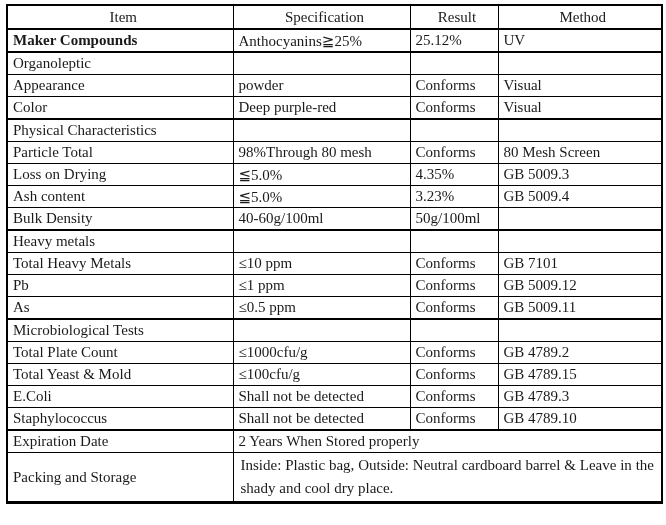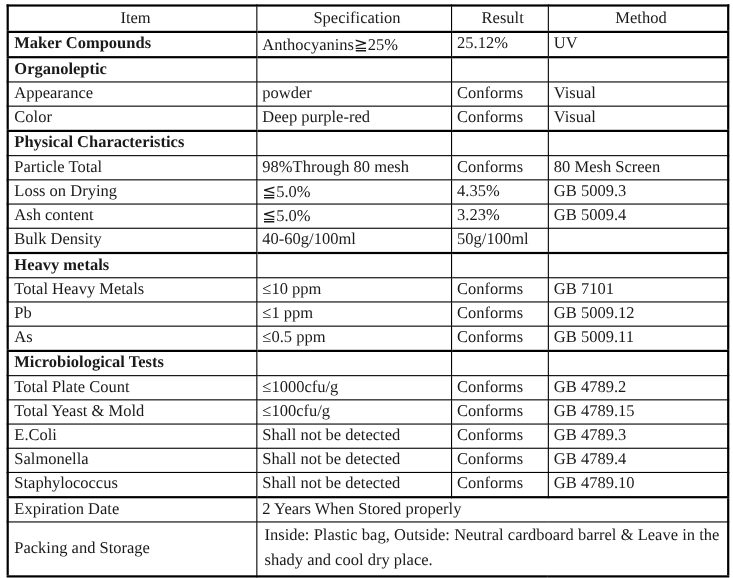--- a/index.html
+++ b/index.html
@@ -31,21 +31,21 @@
   }
   thead th {
     height: 22px;
     text-align: center;
     font-weight: normal;
     border-bottom-width: 2px;
     padding-left: 11px;
   }
   tbody tr:first-child td:first-child { font-weight: bold; margin-top: 12px; }
   tr.section td { border-top-width: 2px; }
-  tr.section td:first-child { font-weight: bold; }
+  tr.section td:first-child { font-weight: normal; }
   tbody tr:nth-last-child(2) td { border-top-width: 2px; }
   tbody tr:last-child { height: 49px; }
   tbody tr:last-child td:first-child { vertical-align: middle; }
   tbody tr:last-child td:last-child {
     white-space: normal;
     text-align: justify;
     text-align-last: left;
     line-height: 23px;
     padding: 1px 7px;
   }
@@ -165,26 +165,20 @@
         <td>Conforms</td>
         <td>GB 4789.15</td>
       </tr>
       <tr class="data">
         <td>E.Coli</td>
         <td>Shall not be detected</td>
         <td>Conforms</td>
         <td>GB 4789.3</td>
       </tr>
       <tr class="data">
-        <td>Salmonella</td>
-        <td>Shall not be detected</td>
-        <td>Conforms</td>
-        <td>GB 4789.4</td>
-      </tr>
-      <tr class="data">
         <td>Staphylococcus</td>
         <td>Shall not be detected</td>
         <td>Conforms</td>
         <td>GB 4789.10</td>
       </tr>
       <tr class="span">
         <td>Expiration Date</td>
         <td colspan="3">2 Years When Stored properly</td>
       </tr>
       <tr class="span">

